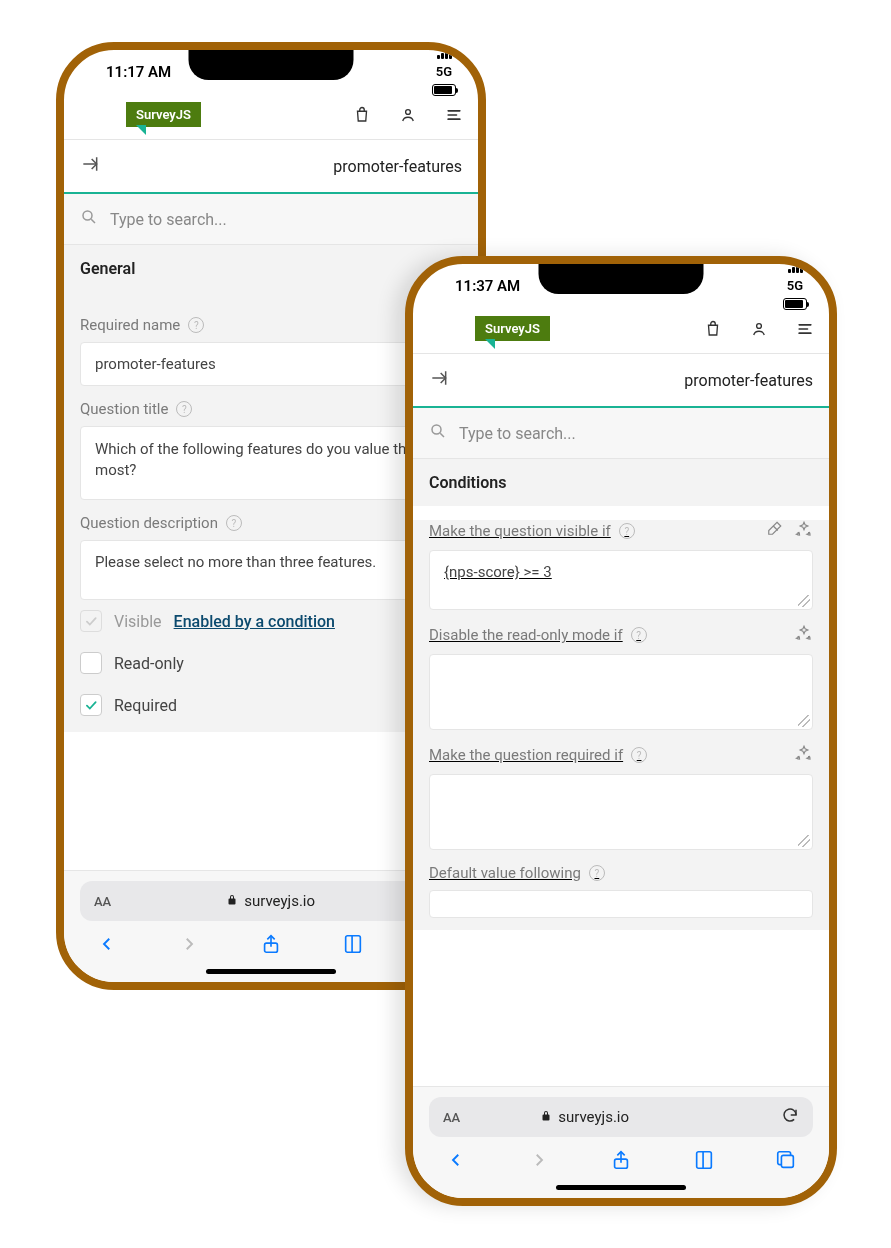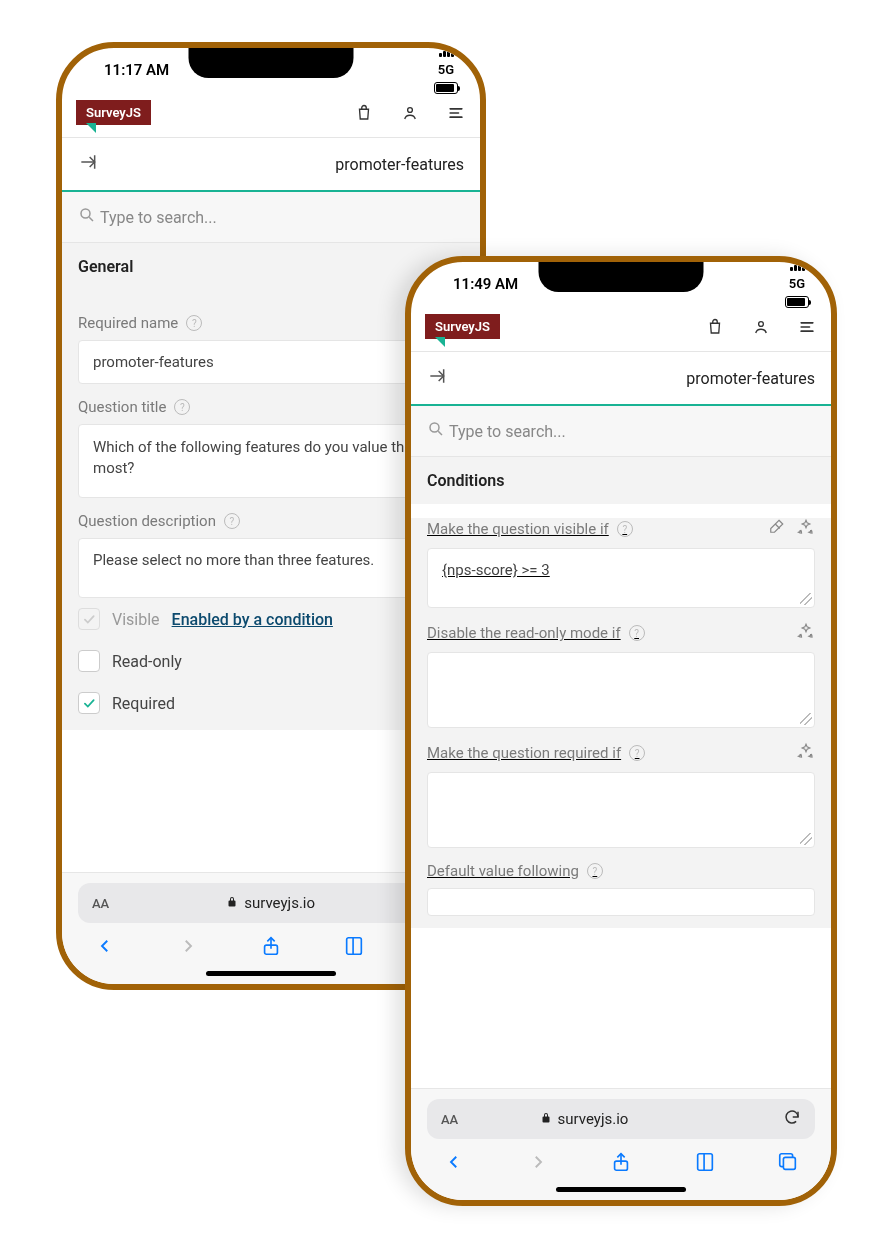--- a/index.html
+++ b/index.html
@@ -12,21 +12,21 @@
   overflow: hidden;
 }
 
 .phone {
   position: absolute;
   background: #fff;
   border-radius: 48px;
   overflow: hidden;
 }
 .phone-frame {
-  border: 6px solid #a16207;
+  border: 8px solid #a16207;
   border-radius: 58px;
 }
 .phone1 { left: 56px; top: 42px; width: 430px; height: 948px; }
 .phone2 { left: 405px; top: 256px; width: 432px; height: 950px; box-shadow: -10px 0 20px rgba(0,0,0,0.12); }
 
 .notch {
   position: absolute;
   top: 0; left: 50%; transform: translateX(-50%);
   width: 165px; height: 30px;
   background: #000;
@@ -51,26 +51,27 @@
 .battery::after { content:""; position:absolute; left:1px; top:1px; bottom:1px; width:18px; background:#000; border-radius:1px; }
 .battery::before { content:""; position:absolute; right:-3px; top:3px; width:2px; height:5px; background:#000; border-radius:0 2px 2px 0; }
 
 .app-header {
   display: flex;
   align-items: center;
   padding: 8px 14px 12px;
   gap: 18px;
 }
 .logo {
-  background: #7f1d1d;
+  background: #4d7c0f;
   color: #fff;
   font-size: 13px;
   font-weight: 600;
   padding: 5px 10px;
   position: relative;
+  margin-left: 48px;
 }
 .logo::after {
   content: "";
   position: absolute;
   bottom: -8px; left: 10px;
   border: 5px solid transparent;
   border-top-color: #19b394;
   border-right-color: #19b394;
 }
 .header-icons { margin-left: auto; display: flex; gap: 26px; align-items: center; }
@@ -84,21 +85,21 @@
   padding: 14px 16px;
   gap: 12px;
   border-bottom: 2px solid #19b394;
 }
 .row-indent .title { margin-left: auto; font-size: 16px; color: #222; }
 
 .search-row {
   display: flex;
   align-items: center;
   padding: 14px 16px;
-  gap: 4px;
+  gap: 12px;
   background: #f7f7f7;
   color: #888;
   font-size: 16px;
   border-bottom: 1px solid #e5e5e5;
 }
 
 .section-header {
   padding: 14px 16px;
   background: #f3f3f3;
   font-weight: 600;
@@ -363,21 +364,21 @@
       <span class="icn" style="visibility:hidden"></span>
     </div>
     <div class="home-indicator"></div>
   </div>
 </div>
 
 <div class="phone phone-frame phone2">
   <div class="notch"></div>
 
   <div class="statusbar">
-    <div class="sb-time">11:49 AM</div>
+    <div class="sb-time">11:37 AM</div>
     <div class="sb-right">
       <span class="signal-bars">
           <span></span>
           <span></span>
           <span></span>
           <span></span>
         </span>
       <span>5G</span>
       <span class="battery"></span>
     </div>

